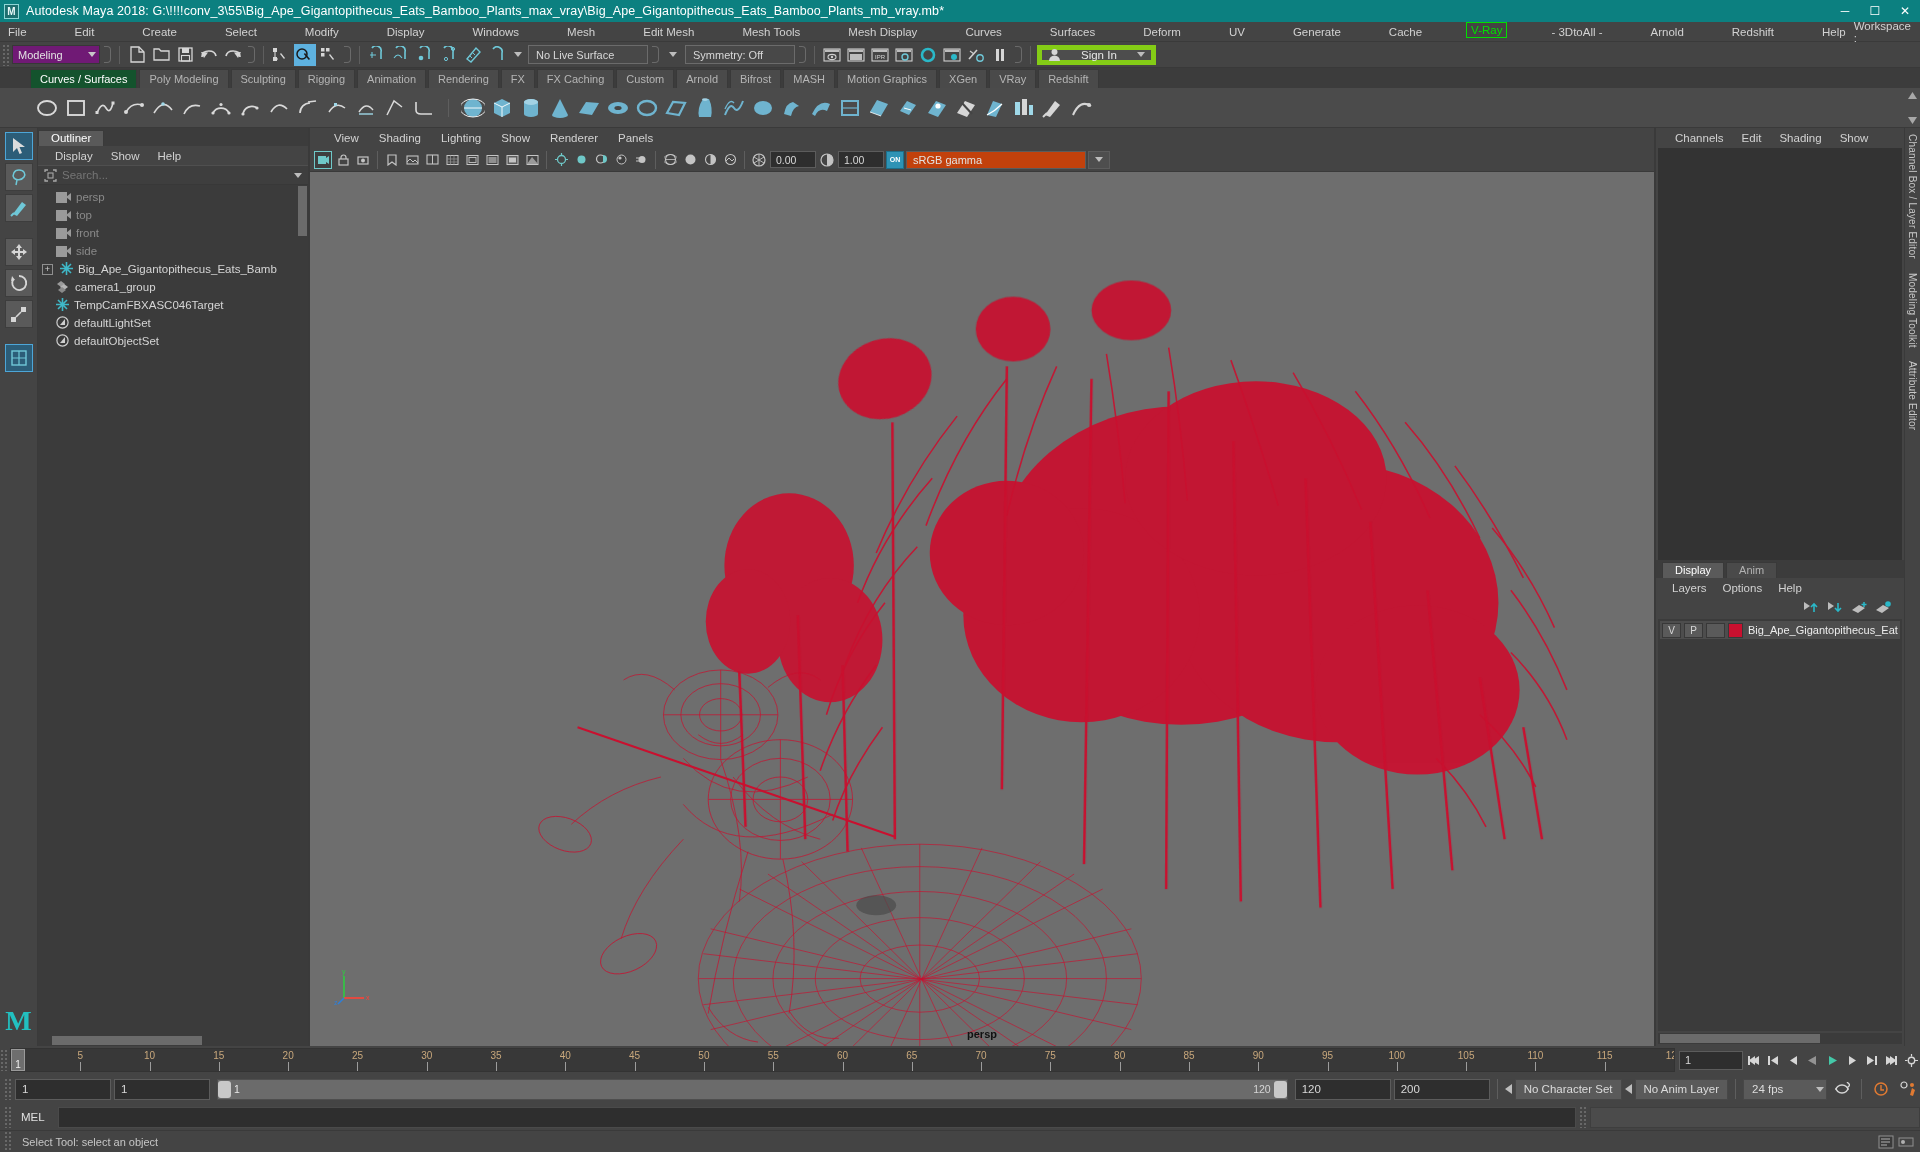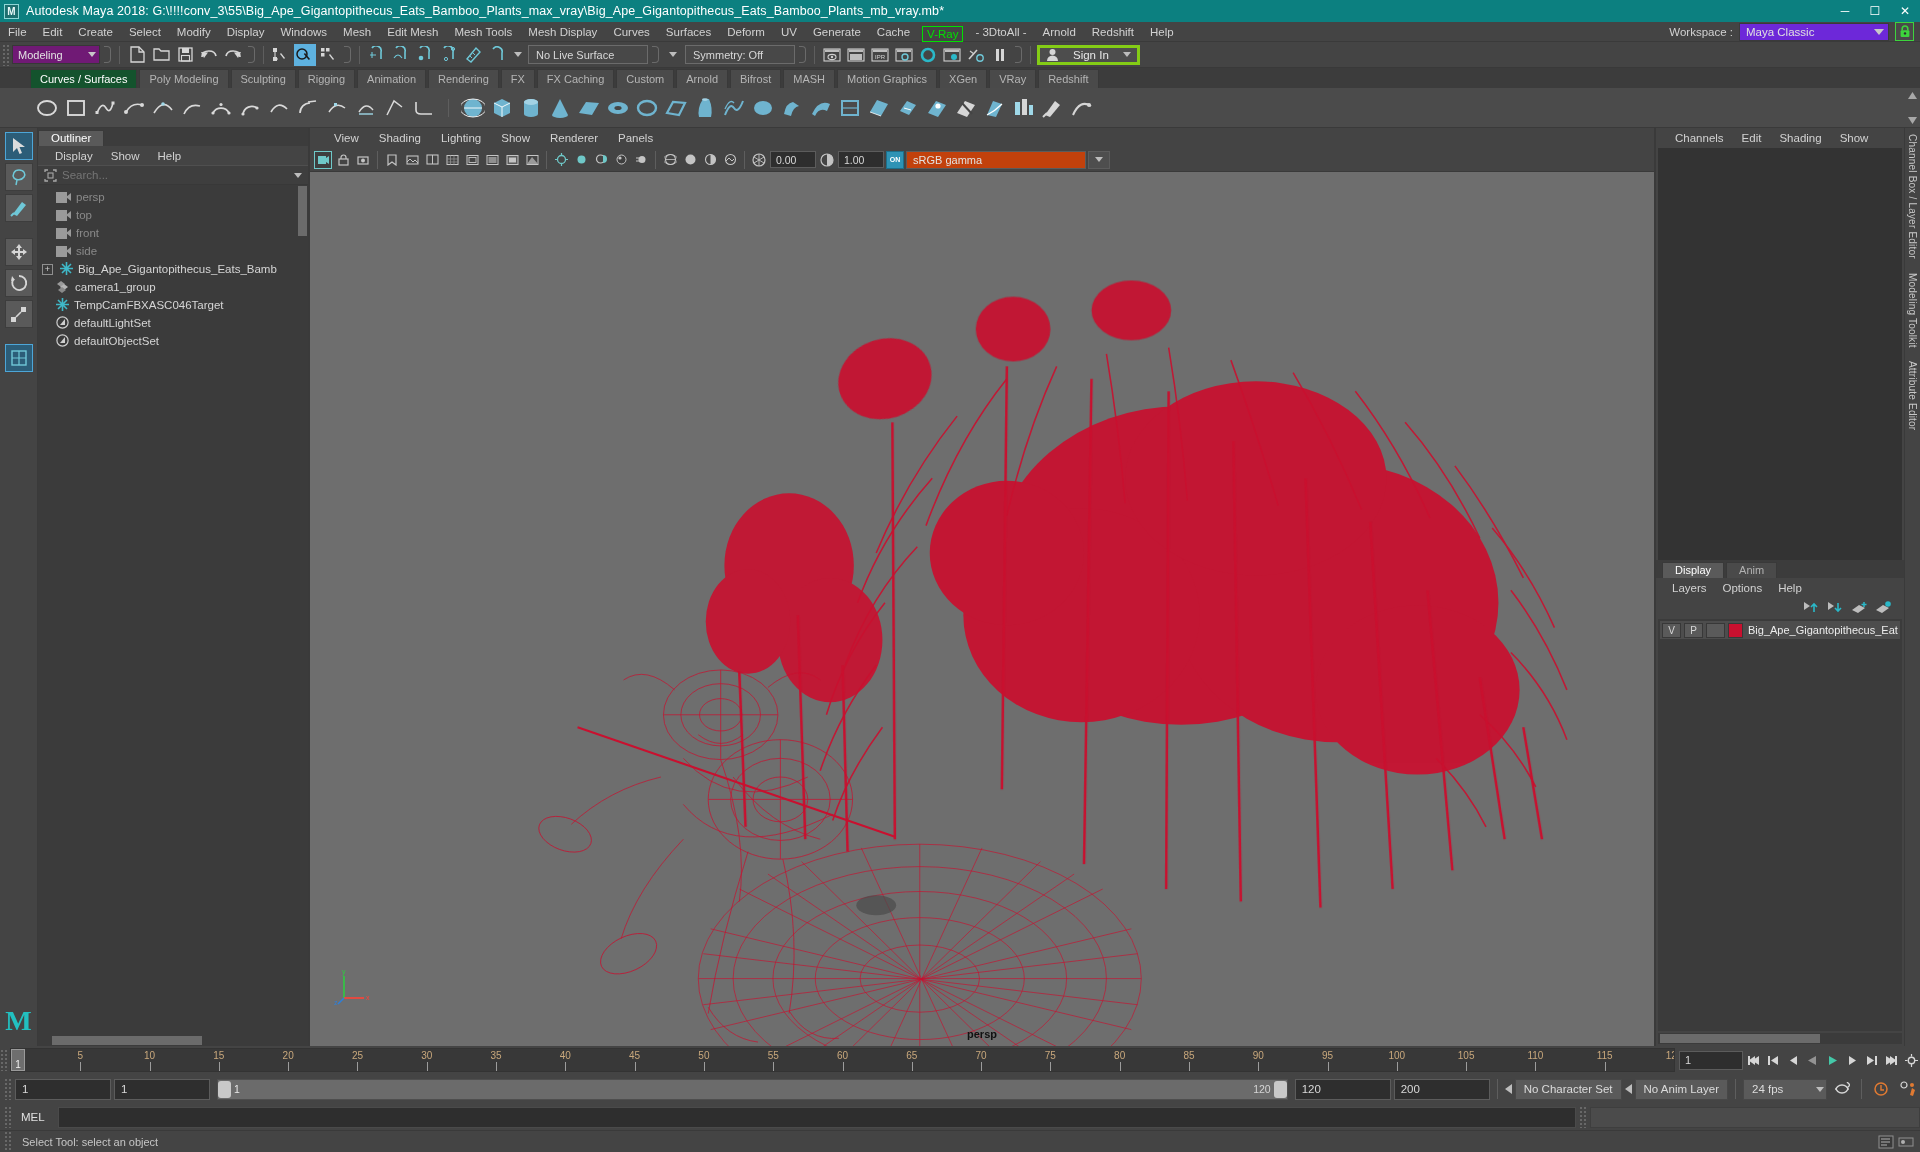--- a/index.html
+++ b/index.html
@@ -80,22 +80,22 @@
   .tb-btn {
     width:22px; height:22px; display:flex; align-items:center; justify-content:center; flex:none;
   }
   .tb-btn.active { background:#5eb2e0; }
   .field-box {
     height:19px; background:#484848; border:1px solid #6b6b6b; color:#d8d8d8;
     font-size:11px; display:flex; align-items:center; padding:0 7px; white-space:nowrap;
   }
   .small-arrow { width:0;height:0;border-left:4px solid transparent;border-right:4px solid transparent;border-top:5px solid #bdbdbd; flex:none;}
   .signin {
-    height:20px; display:flex; align-items:center; gap:14px; padding:0 6px;
-    font-size:11.5px; color:#e6e6e6; background:#4d4d4d; border:3px solid #84cc16; min-width:95px;
+    height:20px; display:flex; align-items:center; gap:20px; padding:0 6px;
+    font-size:11.5px; color:#e6e6e6; background:#4d4d4d; border:5px solid #84cc16; min-width:95px;
   }
 
   
   .shelf-tabs {
     height:20px; background:#3c3c3c; display:flex; align-items:flex-end; flex:none; padding-left:30px;
   }
   .shelf-tab {
     font-size:11px; color:#b5b5b5; padding:0 9px; height:19px; line-height:19px;
     background:#4a4a4a; border:1px solid #393939; border-bottom:none; margin-right:2px; white-space:nowrap;
   }
@@ -291,21 +291,21 @@
     <div class="app-icon">M</div>
     <div class="title-text">Autodesk Maya 2018: G:\!!!!conv_3\55\Big_Ape_Gigantopithecus_Eats_Bamboo_Plants_max_vray\Big_Ape_Gigantopithecus_Eats_Bamboo_Plants_mb_vray.mb*</div>
     <div class="win-btns">
       <div class="win-btn">─</div>
       <div class="win-btn">☐</div>
       <div class="win-btn close">✕</div>
     </div>
   </div>
 
   <div class="menubar">
-    <div id="menu-items" style="display:flex;align-items:flex-end;">
+    <div id="menu-items" style="display:flex;align-items:flex-start;gap:32px;">
         <div class="menu-item">File</div>
         <div class="menu-item">Edit</div>
         <div class="menu-item">Create</div>
         <div class="menu-item">Select</div>
         <div class="menu-item">Modify</div>
         <div class="menu-item">Display</div>
         <div class="menu-item">Windows</div>
         <div class="menu-item">Mesh</div>
         <div class="menu-item">Edit Mesh</div>
         <div class="menu-item">Mesh Tools</div>

